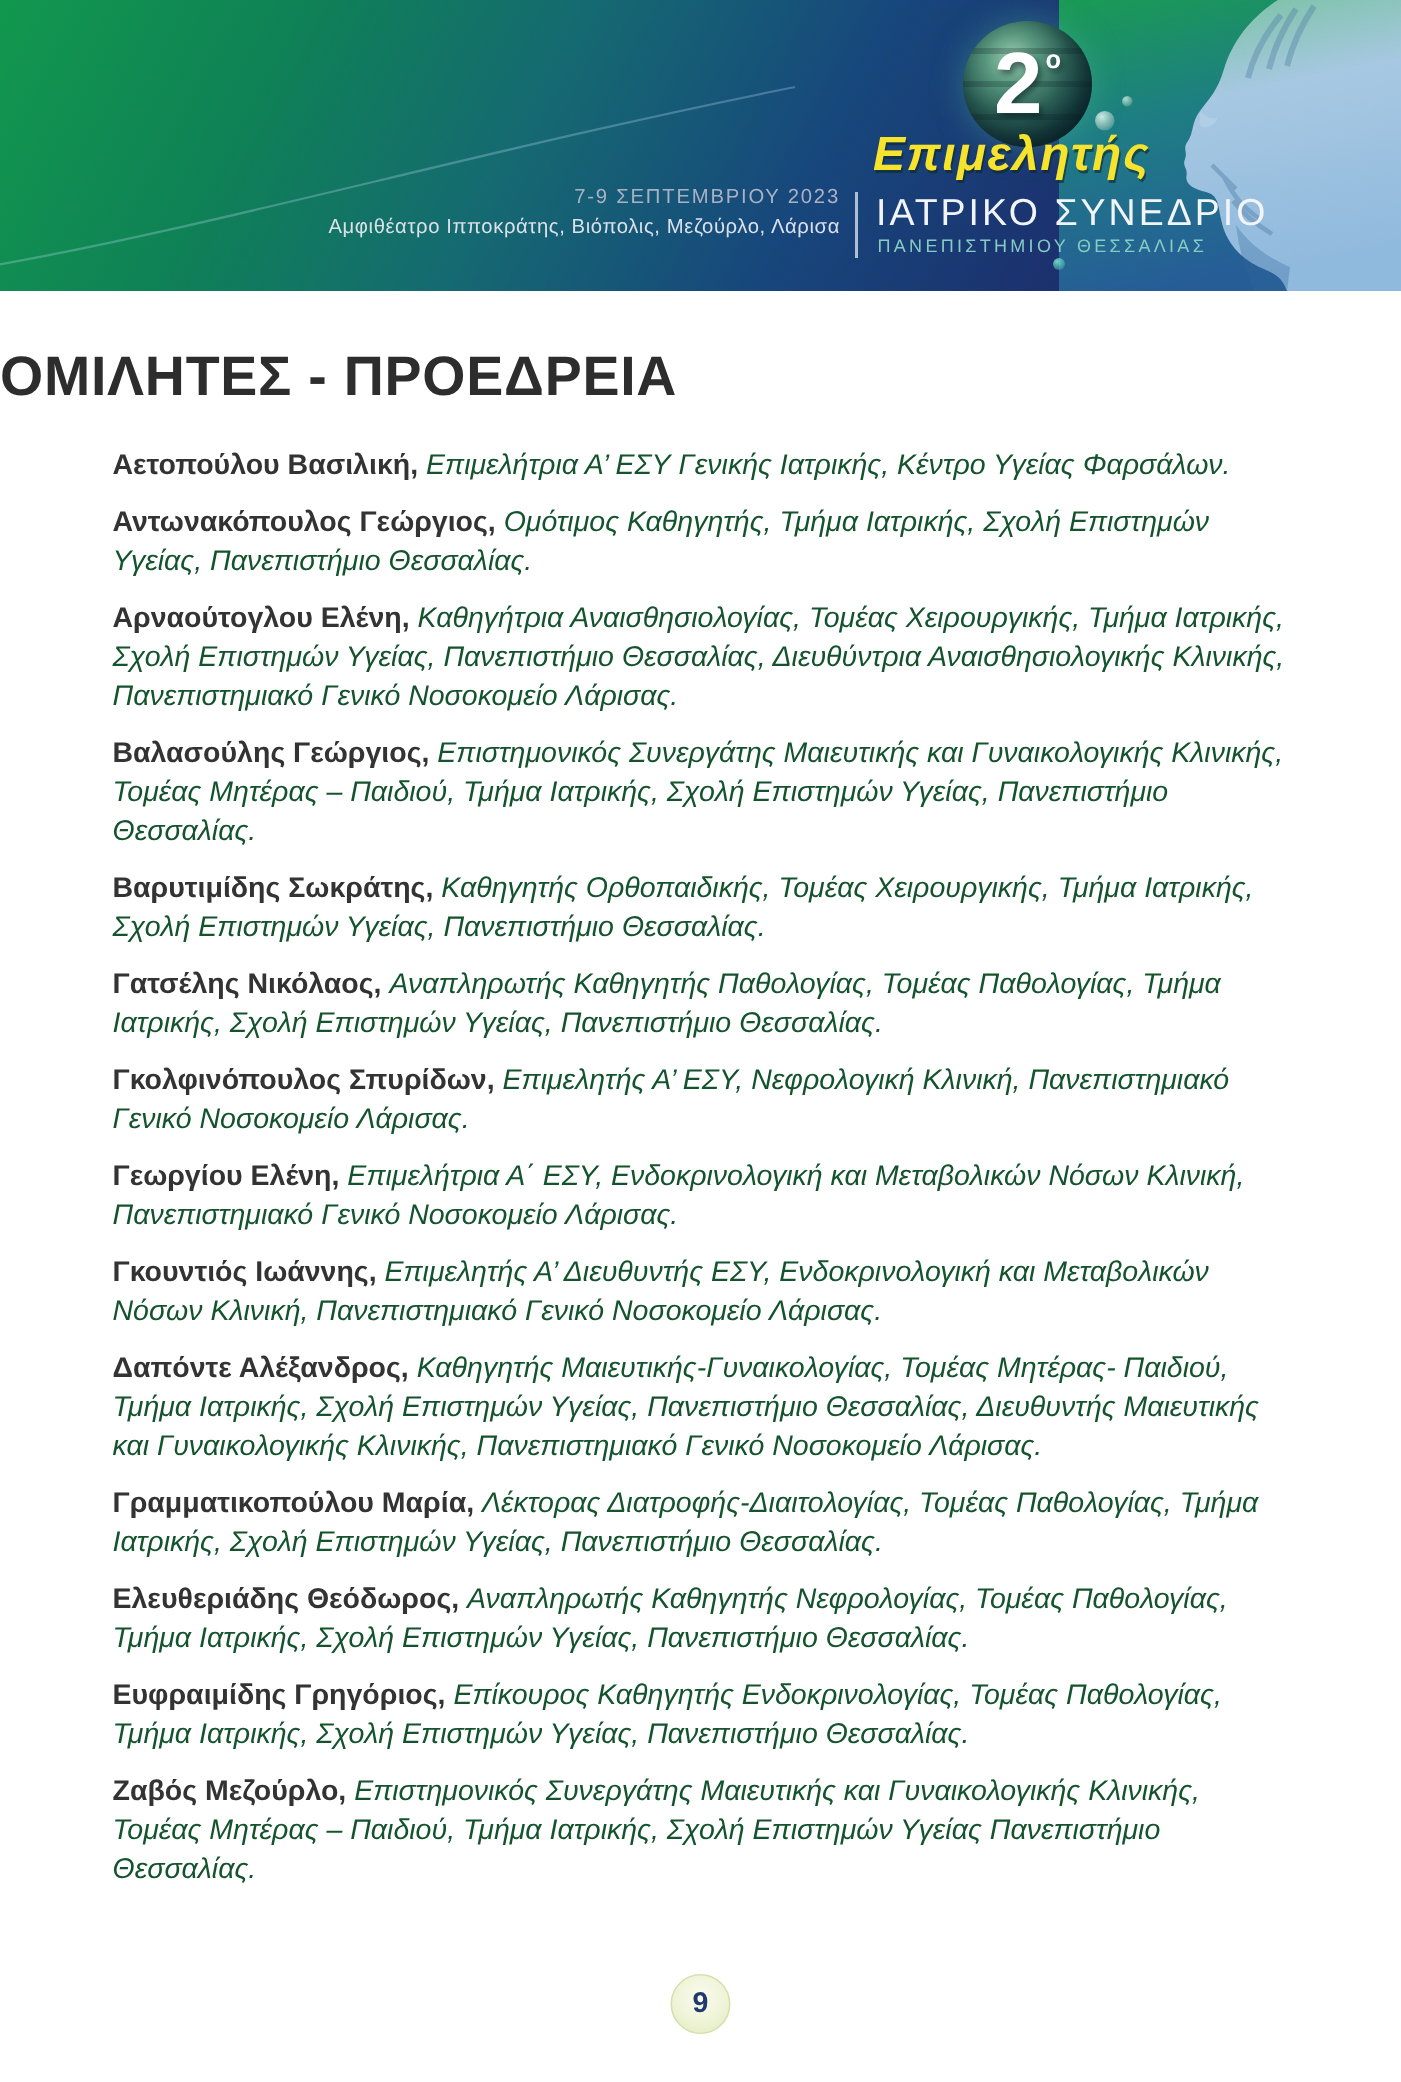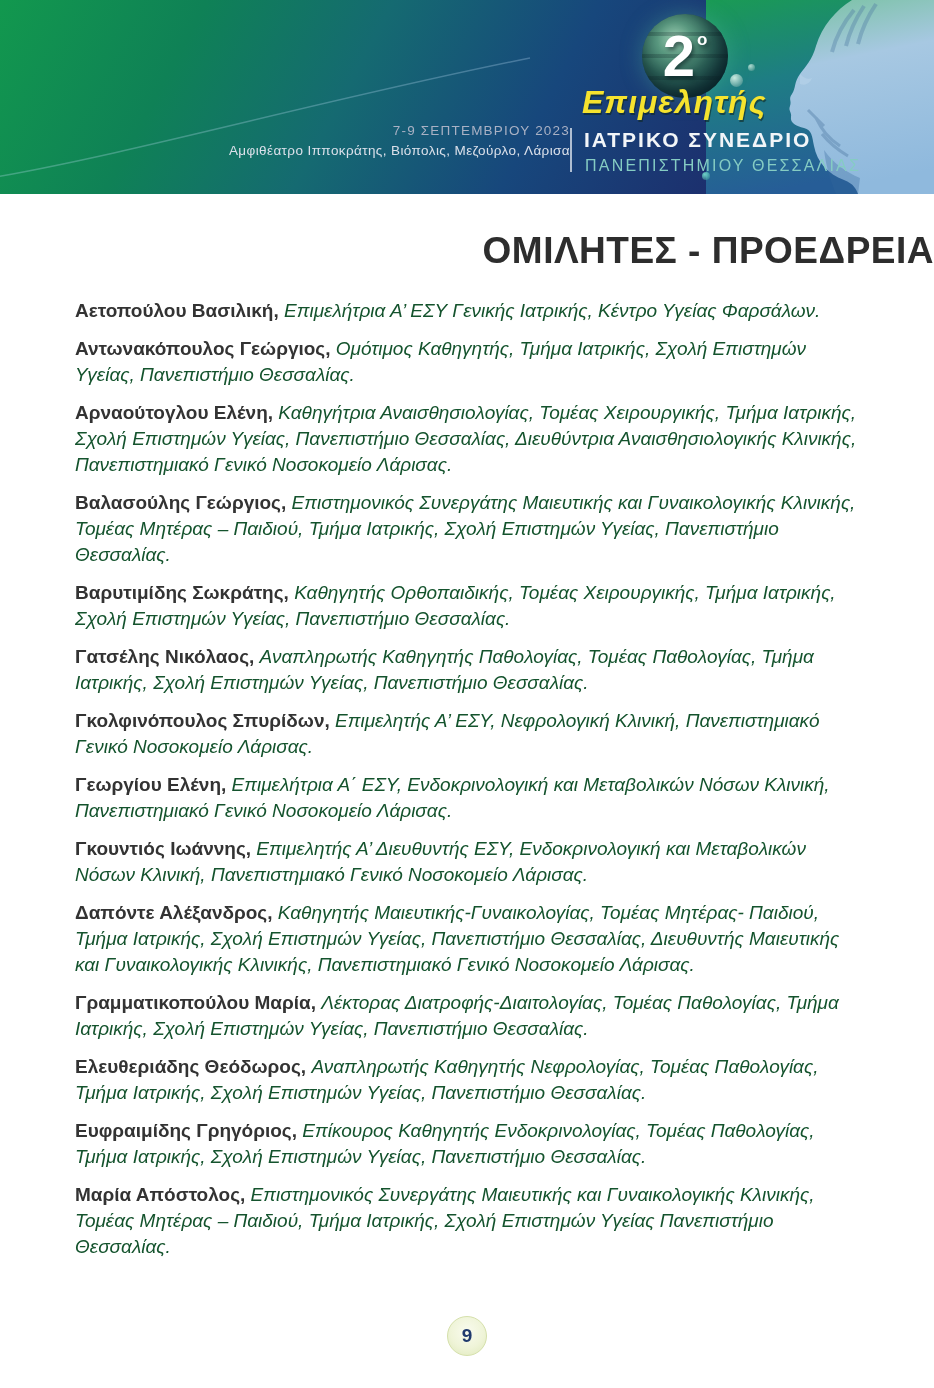--- a/index.html
+++ b/index.html
@@ -45,37 +45,37 @@
   .bubble-c { left:702px; top:172px; width:8px; height:8px;
     background:radial-gradient(circle at 35% 30%, rgba(120,230,210,0.9), rgba(30,110,120,0.3)); }
 
   .logo-name {
     position:absolute; left:582px; top:84px; width:215px;
     font-size:32px; font-weight:700; font-style:italic; letter-spacing:1px;
     color:#f6e32e; text-shadow:1px 2px 0 rgba(15,40,35,0.6); white-space:nowrap;
   }
   .logo-event {
     position:absolute; left:584px; top:128px; width:215px;
-    font-size:21px; font-weight:700; letter-spacing:2px; color:#f2f5f8; white-space:nowrap;
+    font-size:25px; font-weight:400; letter-spacing:2px; color:#f2f5f8; white-space:nowrap;
   }
   .logo-org {
     position:absolute; left:585px; top:157px; width:215px;
-    font-size:16px; letter-spacing:2.2px; color:#85ccc3; white-space:nowrap;
+    font-size:12px; letter-spacing:2.2px; color:#85ccc3; white-space:nowrap;
   }
   .header-divider {
     position:absolute; left:570px; top:128px; width:2px; height:44px;
     background:rgba(225,232,240,0.75);
   }
-  .date-venue { position:absolute; right:364px; top:123px; text-align:right; }
+  .date-venue { position:absolute; right:374px; top:123px; text-align:right; }
   .date-line { font-size:13.5px; letter-spacing:1.2px; color:#a9b1c4; margin-bottom:5px; white-space:nowrap; }
   .venue-line { font-size:13.5px; letter-spacing:0.4px; color:#dbe0ea; white-space:nowrap;text-align:center; }
 
   
   .page-title {
-    text-align:right; margin:36px 0 26px 0;
+    text-align:left; margin:36px 0 26px 0;
     font-size:37px; font-weight:700; color:#2d2d2d; letter-spacing:0.5px;
   }
   .speakers { padding:0 70px 0 75px; }
   .speaker {
     font-size:19px; line-height:26px; color:#3b3b3b; margin:0 0 12px 0;
   }
   .speaker-name { font-weight:700; font-style:normal; color:#333333; }
   .speaker-role { font-style:italic; color:#14532d; }
 
   
@@ -163,21 +163,21 @@
   <p class="speaker"><strong class="speaker-name">Γκουντιός Ιωάννης,</strong> <em class="speaker-role">Επιμελητής Α’ Διευθυντής ΕΣΥ, Ενδοκρινολογική και Μεταβολικών Νόσων Κλινική, Πανεπιστημιακό Γενικό Νοσοκομείο Λάρισας.</em></p>
 
   <p class="speaker"><strong class="speaker-name">Δαπόντε Αλέξανδρος,</strong> <em class="speaker-role">Καθηγητής Μαιευτικής-Γυναικολογίας, Τομέας Μητέρας- Παιδιού, Τμήμα Ιατρικής, Σχολή Επιστημών Υγείας, Πανεπιστήμιο Θεσσαλίας, Διευθυντής Μαιευτικής και Γυναικολογικής Κλινικής, Πανεπιστημιακό Γενικό Νοσοκομείο Λάρισας.</em></p>
 
   <p class="speaker"><strong class="speaker-name">Γραμματικοπούλου Μαρία,</strong> <em class="speaker-role">Λέκτορας Διατροφής-Διαιτολογίας, Τομέας Παθολογίας, Τμήμα Ιατρικής, Σχολή Επιστημών Υγείας, Πανεπιστήμιο Θεσσαλίας.</em></p>
 
   <p class="speaker"><strong class="speaker-name">Ελευθεριάδης Θεόδωρος,</strong> <em class="speaker-role">Αναπληρωτής Καθηγητής Νεφρολογίας, Τομέας Παθολογίας, Τμήμα Ιατρικής, Σχολή Επιστημών Υγείας, Πανεπιστήμιο Θεσσαλίας.</em></p>
 
   <p class="speaker"><strong class="speaker-name">Ευφραιμίδης Γρηγόριος,</strong> <em class="speaker-role">Επίκουρος Καθηγητής Ενδοκρινολογίας, Τομέας Παθολογίας, Τμήμα Ιατρικής, Σχολή Επιστημών Υγείας, Πανεπιστήμιο Θεσσαλίας.</em></p>
 
-  <p class="speaker"><strong class="speaker-name">Μαρία Απόστολος,</strong> <em class="speaker-role">Επιστημονικός Συνεργάτης Μαιευτικής και Γυναικολογικής Κλινικής, Τομέας Μητέρας – Παιδιού, Τμήμα Ιατρικής, Σχολή Επιστημών Υγείας Πανεπιστήμιο Θεσσαλίας.</em></p>
+  <p class="speaker"><strong class="speaker-name">Ζαβός Μεζούρλο,</strong> <em class="speaker-role">Επιστημονικός Συνεργάτης Μαιευτικής και Γυναικολογικής Κλινικής, Τομέας Μητέρας – Παιδιού, Τμήμα Ιατρικής, Σχολή Επιστημών Υγείας Πανεπιστήμιο Θεσσαλίας.</em></p>
 </section>
   </main>
 
   <div class="page-number-badge">
     <span>9</span>
   </div>
 
 </div>
 
 </body></html>

